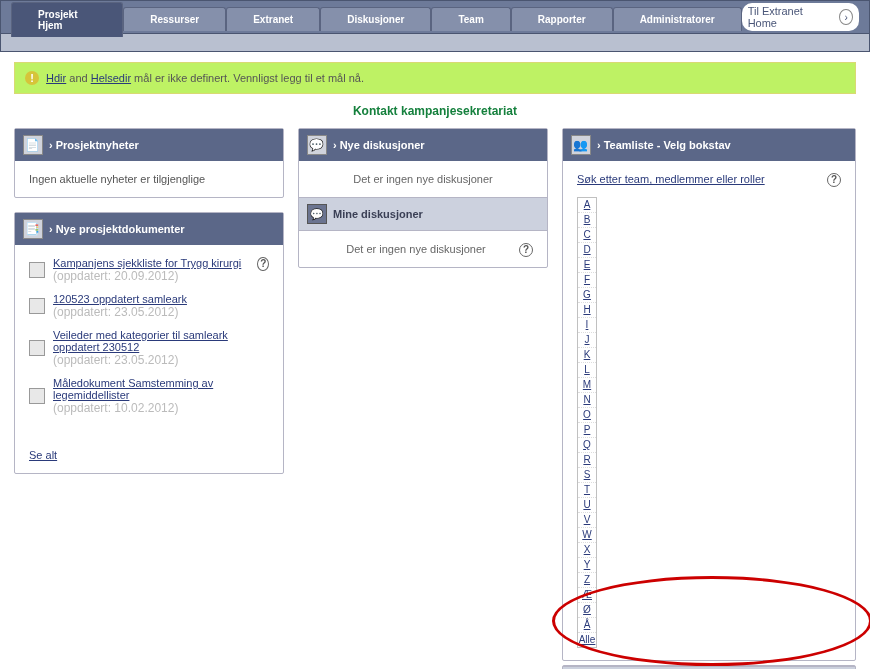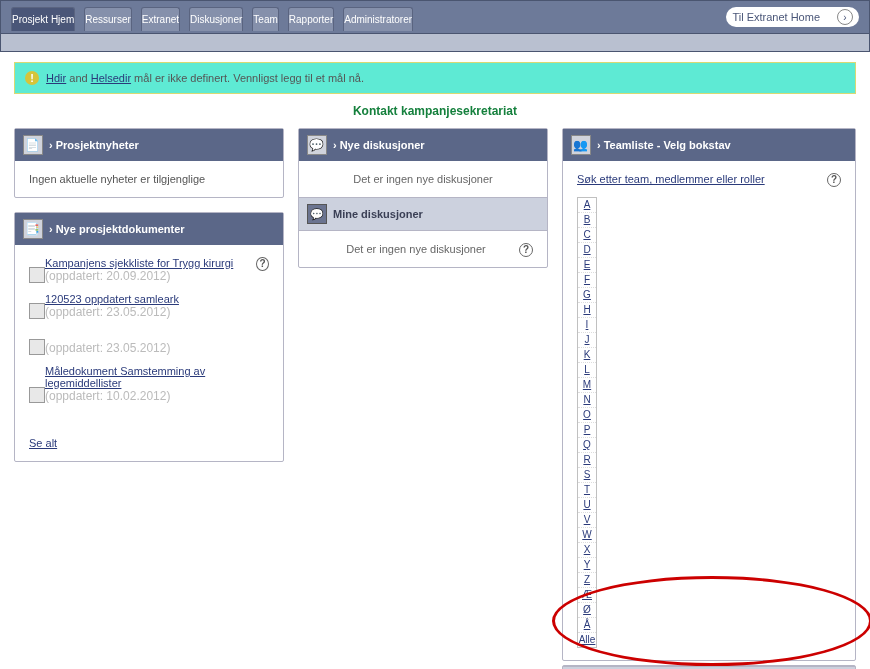--- a/index.html
+++ b/index.html
@@ -17,23 +17,23 @@
     display: flex;
     align-items: center;
     padding: 0 10px;
     height: 34px;
     border: 1px solid #4a5570;
   }
   .tab {
     background: #8590ab;
     color: #fff;
     font-size: 10px;
-    font-weight: normal;
-    padding: 6px 0;
-    margin-right: 9px;
+    font-weight: bold;
+    padding: 6px 26px;
+    margin-right: 0;
     border-radius: 3px 3px 0 0;
     border: 1px solid #5a6480;
     border-bottom: none;
     cursor: pointer;
     position: relative;
     top: 2px;
   }
   .tab.active {
     background: #4a5678;
     color: #fff;
@@ -57,21 +57,21 @@
   .under-tabs {
     height: 18px;
     background: #b9c0d0;
     border-left:1px solid #4a5570;
     border-right:1px solid #4a5570;
     border-bottom:1px solid #4a5570;
     margin-bottom:10px;
   }
   .content { padding: 0 14px; }
   .warning {
-    background: #5eead4;
+    background: #bef264;
     border: 1px solid #d9d973;
     padding: 8px 10px;
     color: #555;
     margin-bottom: 10px;
   }
   .warning a { color: #2a3a7a; text-decoration: underline; }
   .warn-icon {
     display:inline-block; width:14px; height:14px; border-radius:50%;
     background:#d6c43a; color:#fff; text-align:center; line-height:14px;
     font-weight:bold; margin-right:4px;
@@ -123,21 +123,21 @@
     width:20px; height:20px; background:#6b7490; border:1px solid #555;
     display:inline-flex;align-items:center;justify-content:center;color:#fff;
   }
   .help-icon {
     width:14px;height:14px;border-radius:50%;border:1px solid #666;
     color:#555;font-weight:bold;font-size:10px;line-height:12px;text-align:center;
     display:inline-block; cursor:pointer;
   }
   .help-right { float:right; }
   .doc-list { list-style:none; }
-  .doc-list li { display:flex; gap:0; margin-bottom:10px; align-items:flex-end;}
+  .doc-list li { display:flex; gap:8px; margin-bottom:10px; align-items:center;}
   .doc-ico {
     width:16px;height:16px; flex-shrink:0; border:1px solid #999;
     background:#e8e8e8; display:inline-block;
   }
   .doc-link { color:#2a3a7a; text-decoration:underline; cursor:pointer;}
   .doc-date { color:#bbb; font-size:12px; }
   .see-all { display:block; margin-top:24px; color:#2a3a7a; text-decoration:underline; cursor:pointer;}
   .team-search {
     display:block; color:#2a3a7a; text-decoration:underline; font-weight:normal;
     margin-bottom:12px; cursor:pointer;
@@ -210,21 +210,21 @@
                 <li>
                   <span class="doc-ico"></span>
                   <div><a class="doc-link">Kampanjens sjekkliste for Trygg kirurgi</a><br><span class="doc-date">(oppdatert: 20.09.2012)</span></div>
                 </li>
                 <li>
                   <span class="doc-ico"></span>
                   <div><a class="doc-link">120523 oppdatert samleark</a><br><span class="doc-date">(oppdatert: 23.05.2012)</span></div>
                 </li>
                 <li>
                   <span class="doc-ico"></span>
-                  <div><br><span class="doc-date">(oppdatert: 23.05.2012)</span></div>
+                  <div><a class="doc-link">Veileder med kategorier til samleark oppdatert 230512</a><br><span class="doc-date">(oppdatert: 23.05.2012)</span></div>
                 </li>
                 <li>
                   <span class="doc-ico"></span>
                   <div><a class="doc-link">Måledokument Samstemming av legemiddellister</a><br><span class="doc-date">(oppdatert: 10.02.2012)</span></div>
                 </li>
               </ul>
             <span class="help-icon">?</span>
           </div>
           <a class="see-all">Se alt</a>
         </div>

